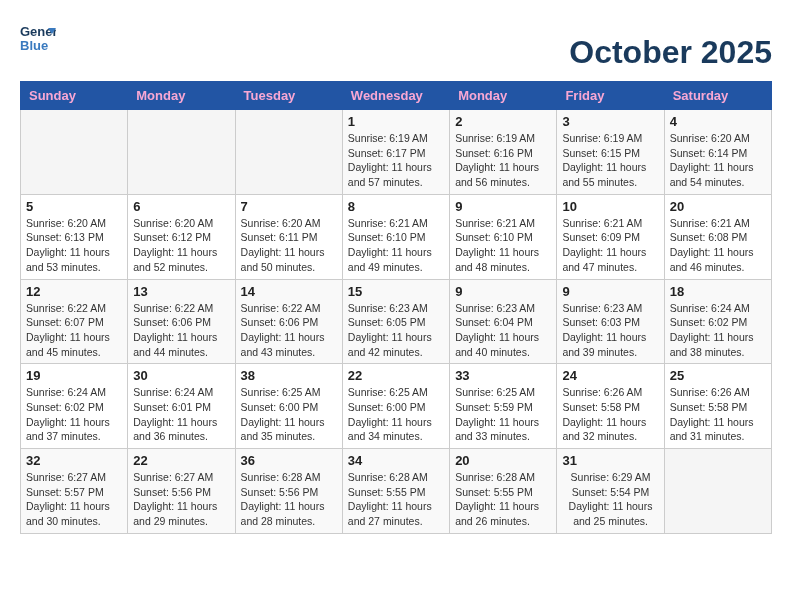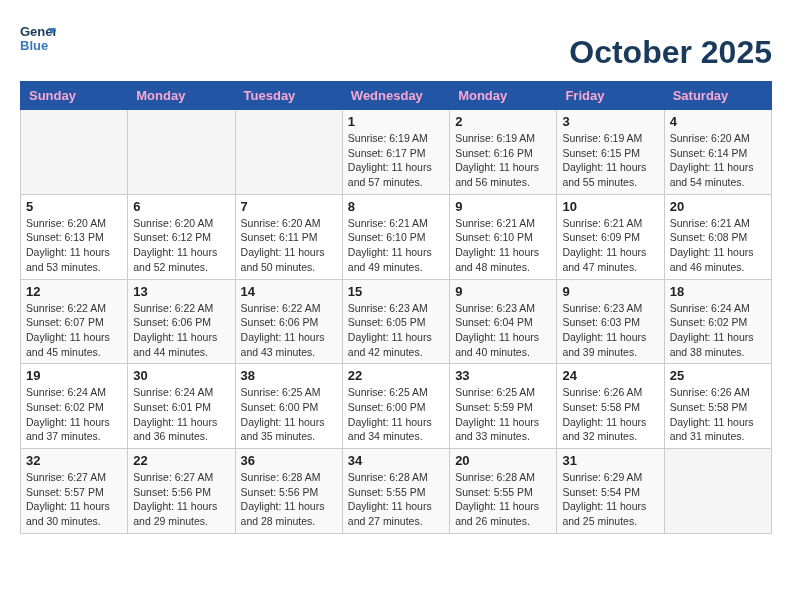--- a/index.html
+++ b/index.html
@@ -295,20 +295,20 @@
 Daylight: 11 hours and 27 minutes.</div>
         </td>
         <td>
           <span class="day-num">20</span>
           <div class="day-info" style="white-space: pre-line;">Sunrise: 6:28 AM
 Sunset: 5:55 PM
 Daylight: 11 hours and 26 minutes.</div>
         </td>
         <td>
           <span class="day-num">31</span>
-          <div class="day-info" style="white-space: pre-line;">Sunrise: 6:29 AM
+          <div class="day-info" style="white-space: pre-line; text-align: center;">Sunrise: 6:29 AM
 Sunset: 5:54 PM
 Daylight: 11 hours and 25 minutes.</div>
         </td>
         <td class="empty-cell"></td>
       </tr>
     </tbody>
 </table>
 
 </body></html>

